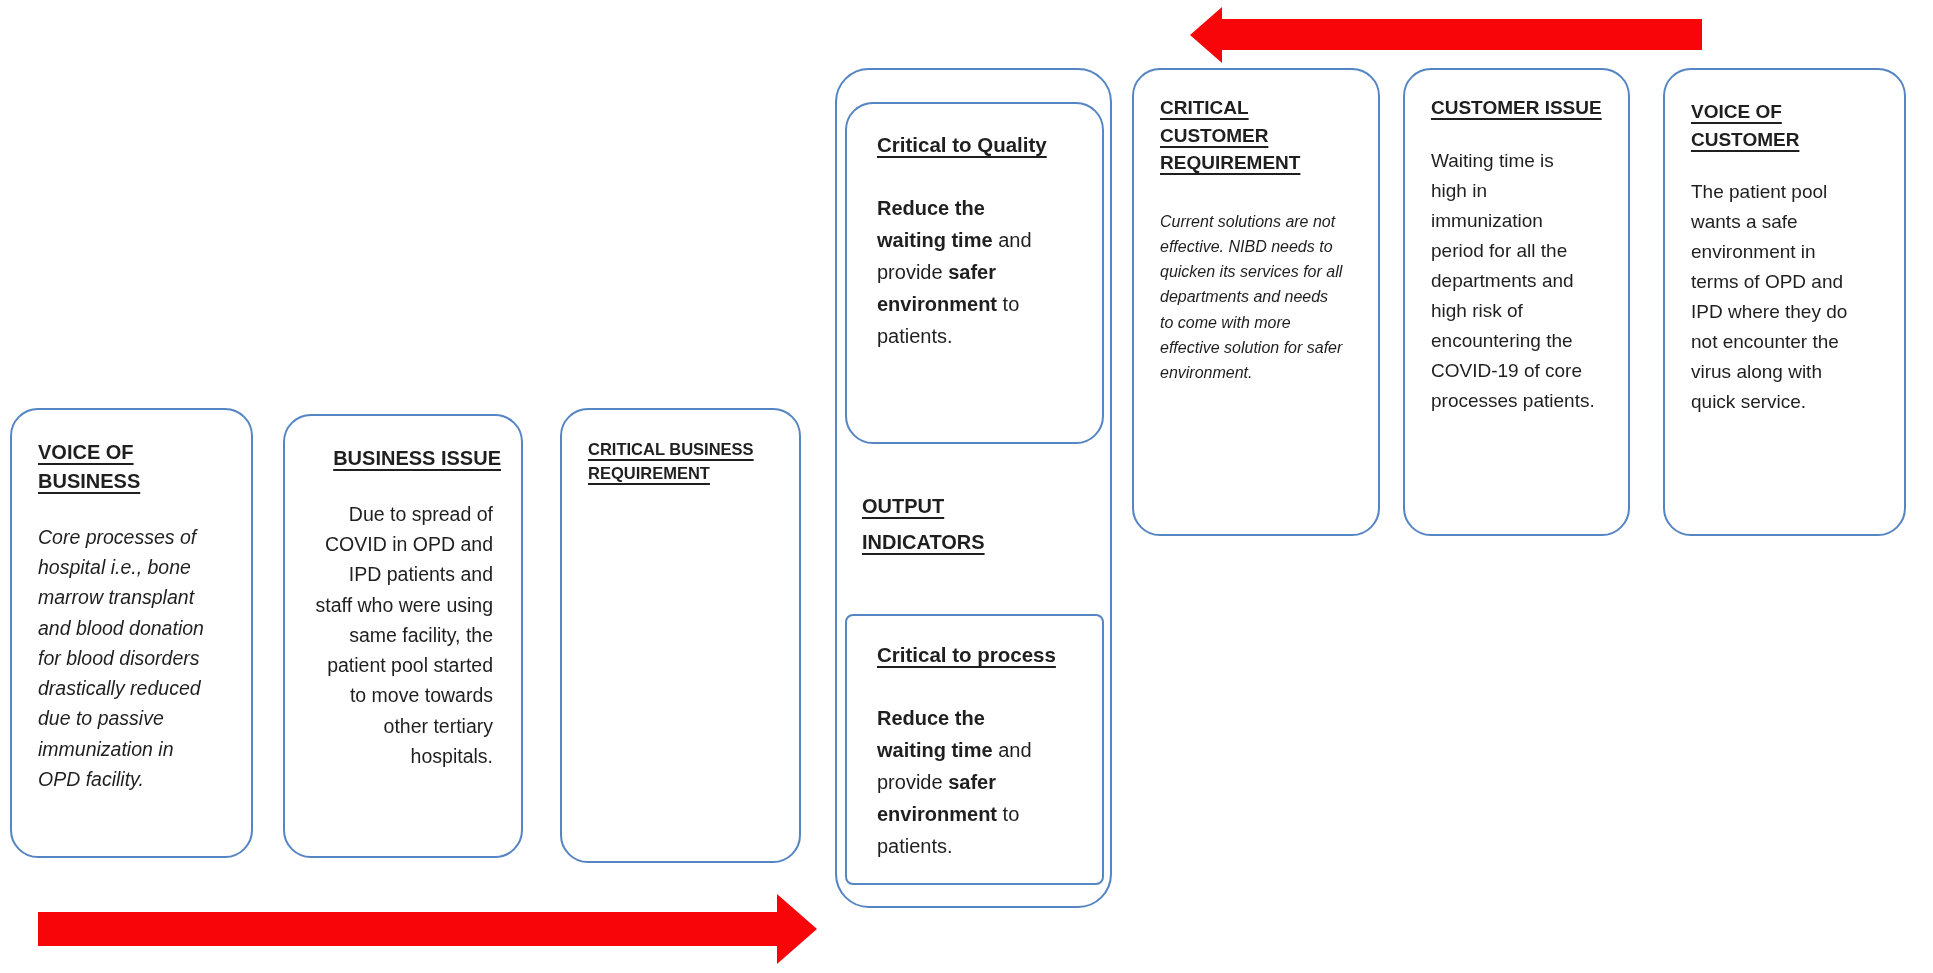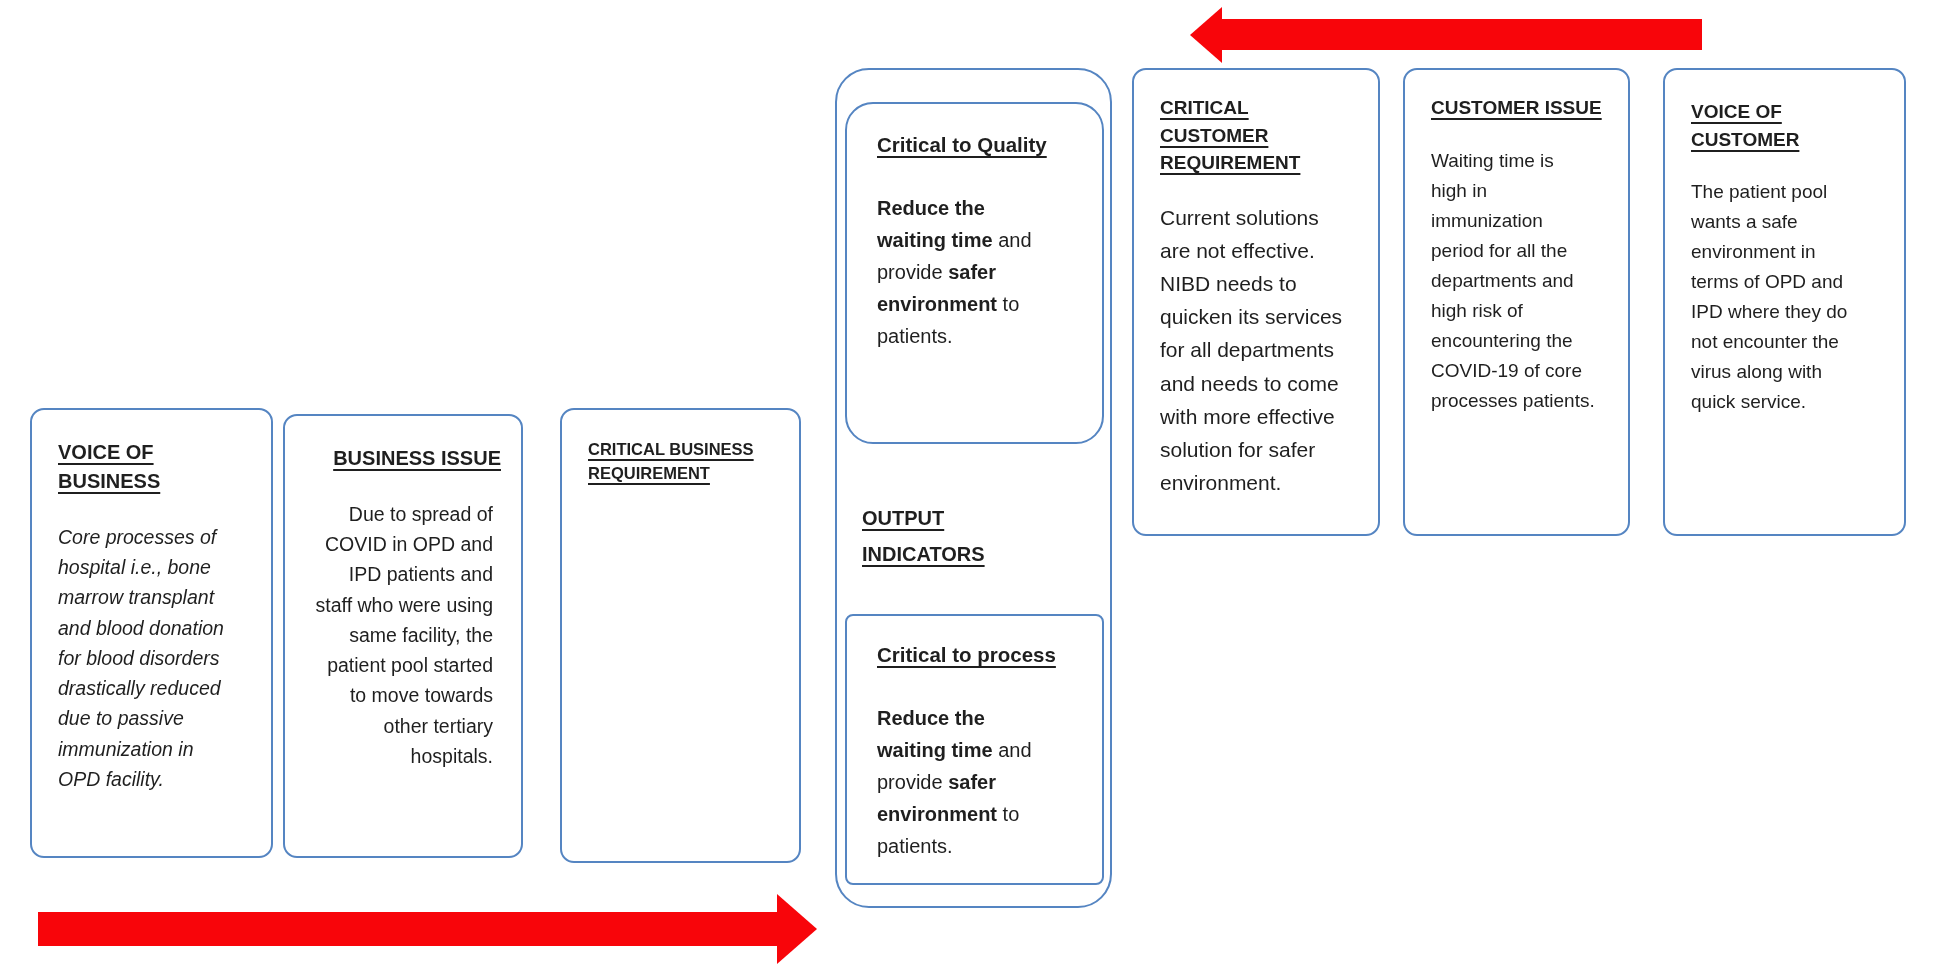--- a/index.html
+++ b/index.html
@@ -14,66 +14,66 @@
     width:1933px;height:973px;
     background:#ffffff;
     font-family:"Liberation Sans", sans-serif;
     color:var(--text);
     overflow:hidden;
   }
   .card{
     position:absolute;
     background:#ffffff;
     border:2px solid var(--box-border);
-    border-radius:14px;
+    border-radius:28px;
     box-sizing:border-box;
     padding:28px 20px 20px 26px;
   }
   .card h3{
     margin:0;
     font-size:20px;
     font-weight:bold;
     line-height:1.45;
     text-decoration:underline;
     text-decoration-thickness:2px;
     text-underline-offset:4px;
     white-space:pre-line;
   }
   .card p{
     margin:26px 0 0 0;
     font-size:19.5px;
     line-height:1.55;
   }
   
-  #card-vob{left:10px;top:408px;width:243px;height:450px;margin-left:20px;}
+  #card-vob{left:10px;top:408px;width:243px;height:450px;}
   #card-vob p{width:172px;font-style:italic;}
   #card-bi{left:283px;top:414px;width:240px;height:444px;text-align:right;}
   #card-bi p{width:182px;}
   #card-cbr{left:560px;top:408px;width:241px;height:455px;}
   #card-cbr h3{font-size:16.5px;}
   #card-cbr p{font-size:16.5px;width:162px;margin-top:20px;line-height:1.6;}
   
   #middle-outer{
     position:absolute;left:835px;top:68px;width:277px;height:840px;
     border:2px solid var(--box-border);border-radius:34px;box-sizing:border-box;
     background:#ffffff;padding:0;
   }
   #card-ctq{left:8px;top:32px;width:259px;height:342px;border-radius:28px;padding-top:26px;padding-left:30px;}
   #card-ctp{left:8px;top:544px;width:259px;height:271px;border-radius:8px;padding-top:24px;padding-left:30px;}
   #card-ctq p,#card-ctp p{width:176px;font-size:20px;line-height:1.6;margin-top:32px;}
   #card-ctq h3,#card-ctp h3{font-size:20.5px;}
   #output-indicators{
-    position:absolute;left:25px;top:430px;width:200px;
+    position:absolute;left:25px;top:418px;width:200px;
     font-size:20px;font-weight:bold;line-height:1.8;
     text-decoration:underline;text-decoration-thickness:2px;text-underline-offset:4px;
   }
   
   #card-ccr{left:1132px;top:68px;width:248px;height:468px;padding-top:24px;}
   #card-ccr h3{font-size:19px;}
-  #card-ccr p{font-size:21px;width:184px;margin-top:24px;line-height:1.58;}
+  #card-ccr p{font-size:16px;width:184px;margin-top:32px;line-height:1.58;font-style:italic;}
   #card-ci{left:1403px;top:68px;width:227px;height:468px;padding-top:24px;}
   #card-ci h3{font-size:19px;}
   #card-ci p{font-size:19px;width:164px;margin-top:24px;line-height:1.58;}
   #card-voc{left:1663px;top:68px;width:243px;height:468px;}
   #card-voc h3{font-size:19px;}
   #card-voc p{font-size:19px;width:176px;margin-top:24px;line-height:1.58;}
   .b{font-weight:bold;}
   .squiggle{
     text-decoration:underline;
     text-decoration-style:wavy;

